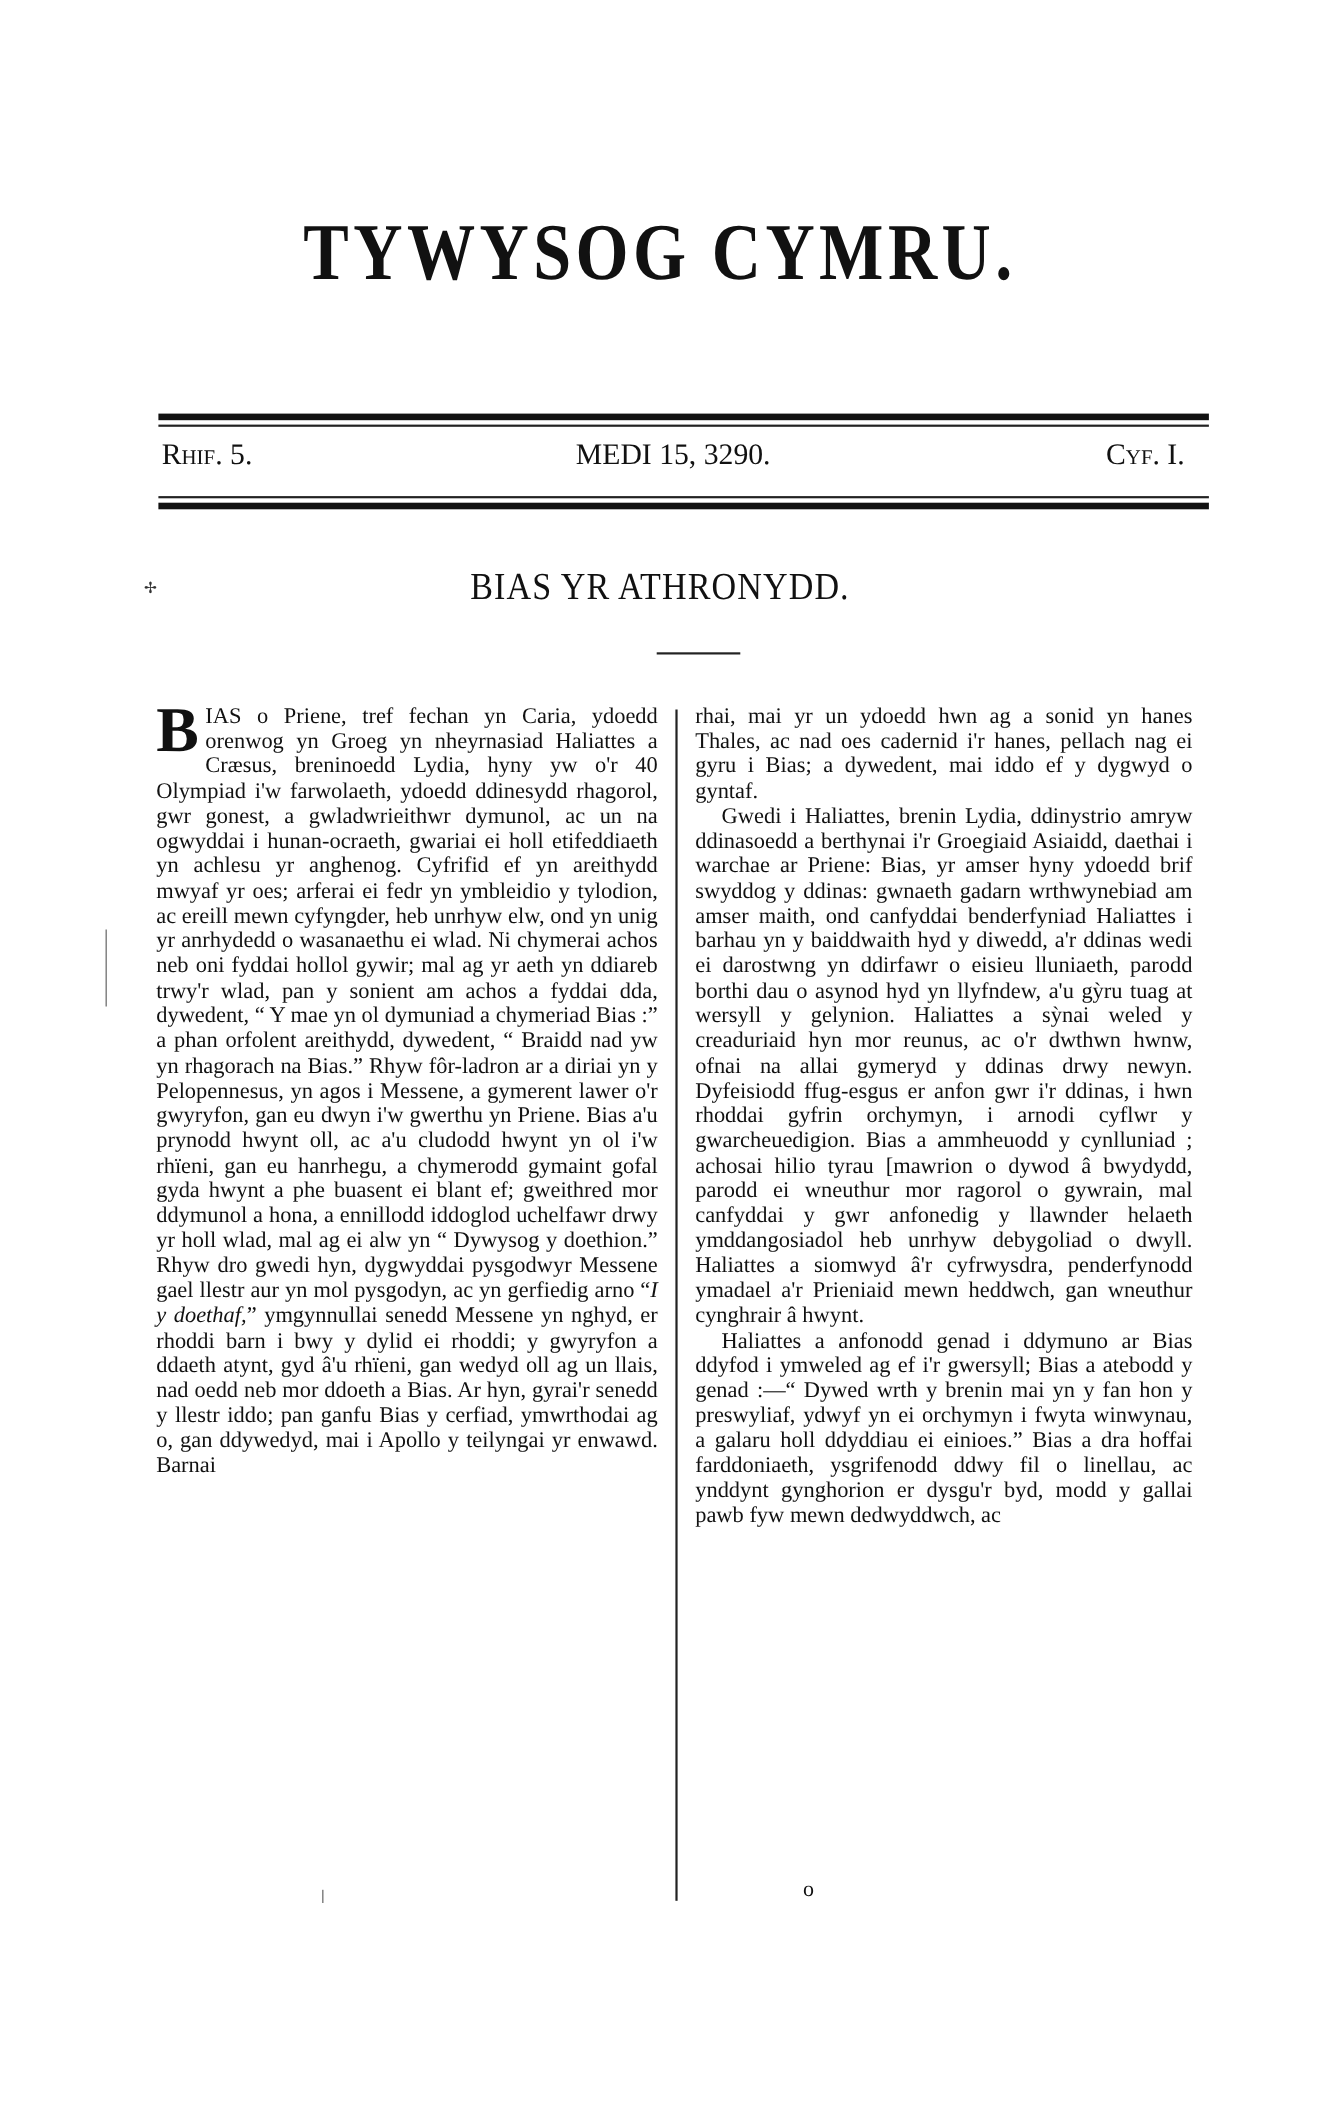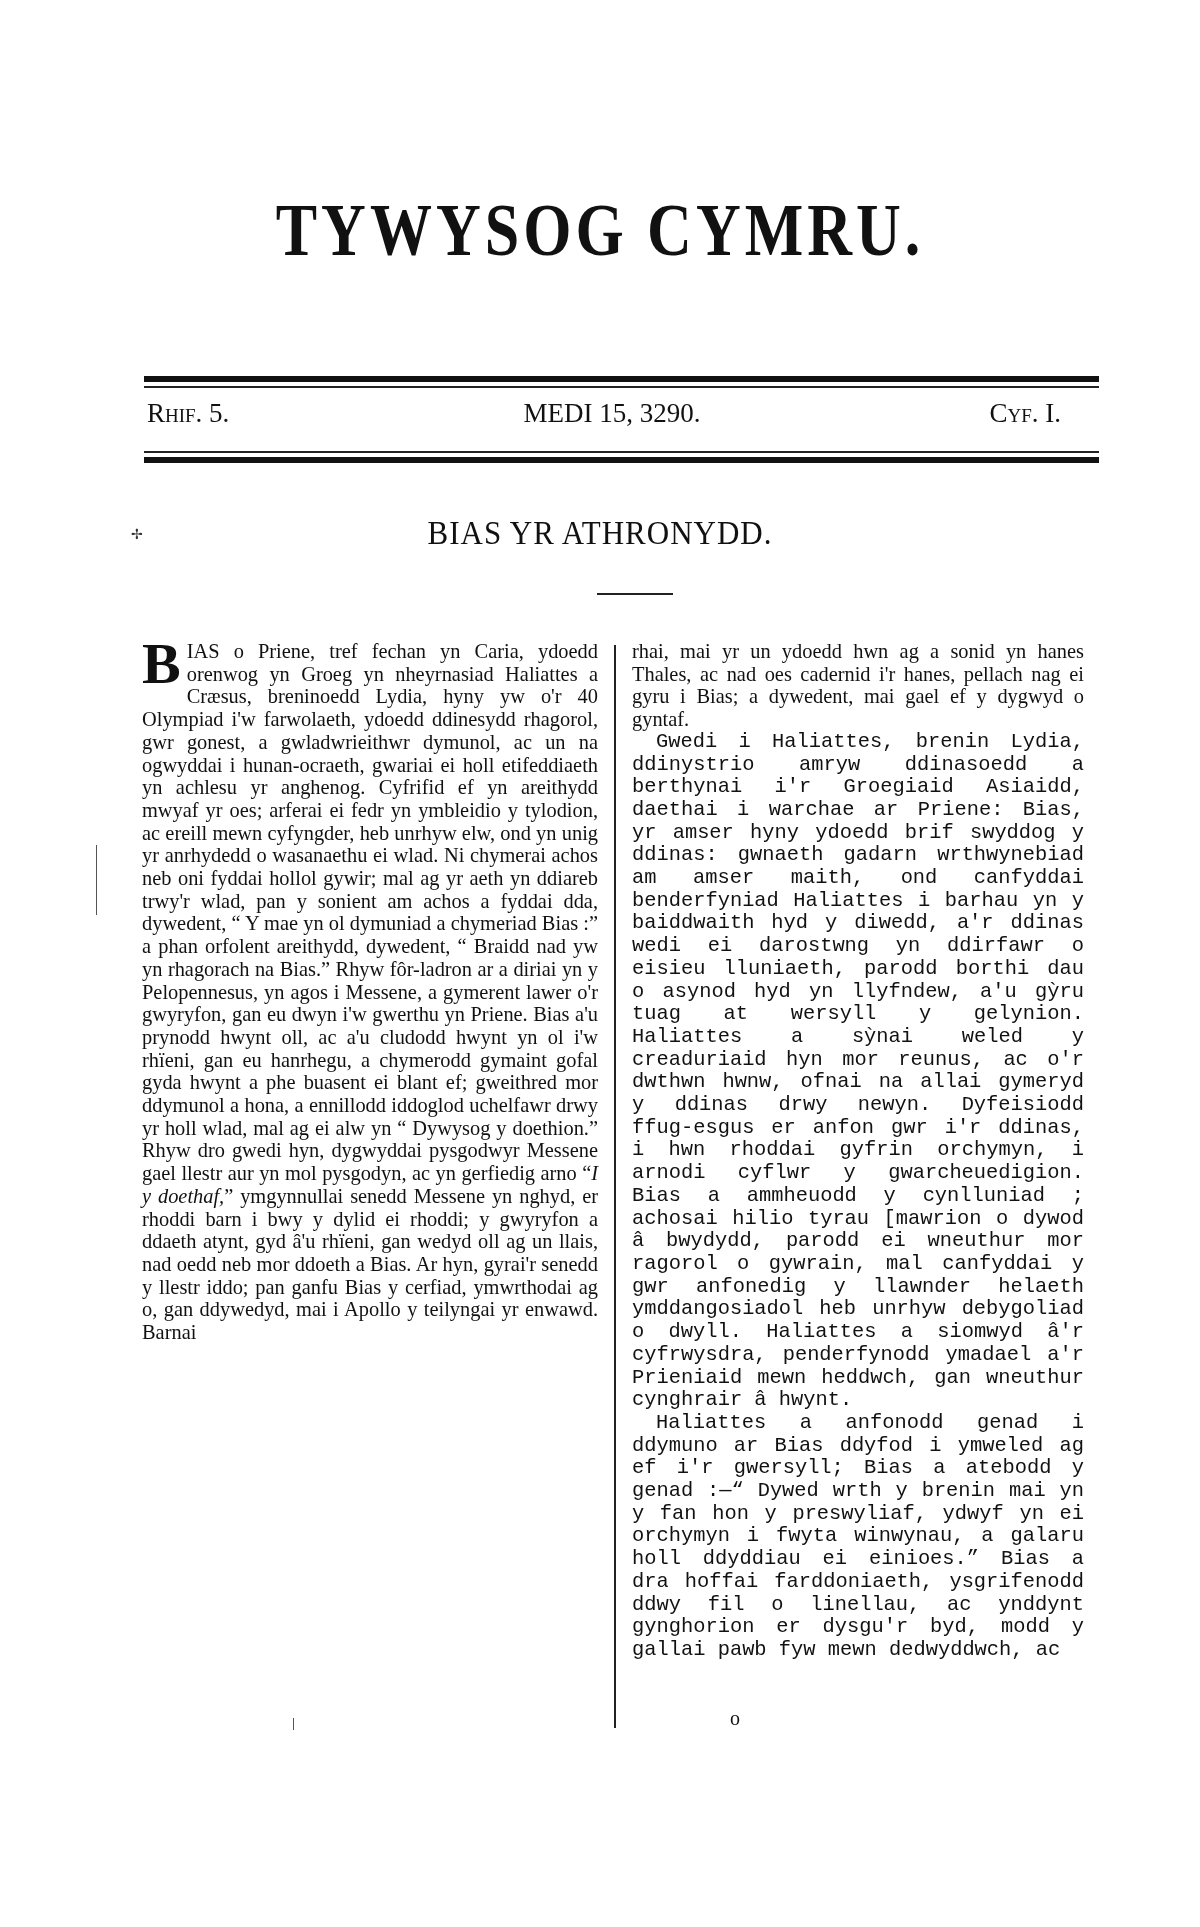--- a/index.html
+++ b/index.html
@@ -4,29 +4,29 @@
 <style>
   html, body { margin: 0; padding: 0; background: #ffffff; }
   body { width: 1200px; height: 1927px; position: relative; overflow: hidden; color: #111; font-family: "DejaVu Serif", "Liberation Serif", serif; }
   .masthead { position: absolute; top: 195px; left: 0; width: 1200px; text-align: center; font-family: "Liberation Serif", serif; font-weight: bold; font-size: 62px; letter-spacing: 4px; transform: scaleY(1.18); color: #111; }
   .rule-thick { position: absolute; left: 144px; width: 955px; height: 6px; background: #111; }
   .rule-thin { position: absolute; left: 144px; width: 955px; height: 2px; background: #222; }
   .issue-row { position: absolute; top: 398px; left: 147px; width: 930px; height: 40px; font-family: "Liberation Serif", serif; font-size: 27px; color: #111; }
   .issue-row span { position: absolute; top: 0; }
   .issue-num { left: 0; font-variant: small-caps; }
   .issue-date { left: 0; width: 930px; text-align: center; }
-  .issue-vol { right: 16px; font-variant: small-caps; }
+  .issue-vol { right: 0; font-variant: small-caps; }
   .article-title { position: absolute; top: 515px; left: 0; width: 1200px; text-align: center; font-family: "Liberation Serif", serif; font-size: 31px; letter-spacing: 1px; transform: scaleY(1.12); }
   .title-rule { position: absolute; top: 593px; left: 597px; width: 76px; height: 2px; background: #222; }
   .mark { position: absolute; top: 526px; left: 131px; font-size: 14px; color: #333; }
   .col { position: absolute; top: 640px; width: 456px; font-size: 20.4px; line-height: 22.7px; text-align: justify; font-family: "Liberation Serif", serif; }
   .col p { margin: 0; }
   .col-left { left: 142px; }
   .col-right { left: 632px; width: 452px; }
-  .col-right p.indent { text-indent: 24px; font-family: Liberation Mono, monospace; }
+  .col-right p.indent { text-indent: 24px; }
   .dropcap { float: left; font-size: 58px; line-height: 44px; margin: 2px 6px 0 0; font-weight: bold; font-family: "Liberation Serif", serif; }
   .divider { position: absolute; top: 645px; left: 614px; width: 2px; height: 1083px; background: #222; }
   .margin-mark { position: absolute; top: 845px; left: 96px; width: 1px; height: 70px; background: #555; }
   .sig { position: absolute; top: 1707px; left: 730px; font-size: 20px; font-family: "Liberation Serif", serif; }
   .stray { position: absolute; top: 1718px; left: 293px; width: 1px; height: 12px; background: #555; }
   em { font-style: italic; }
 </style>
 </head>
 <body>
 
@@ -52,19 +52,19 @@
 
 <div class="col col-left">
   <p>
     <span class="dropcap">B</span><span>IAS o Priene, tref fechan yn Caria, ydoedd orenwog yn Groeg yn nheyrnasiad Haliattes a Cræsus, breninoedd Lydia, hyny yw o'r 40 Olympiad i'w farwolaeth, ydoedd ddinesydd rhagorol, gwr gonest, a gwladwrieithwr dymunol, ac un na ogwyddai i hunan-ocraeth, gwariai ei holl etifeddiaeth yn achlesu yr anghenog. Cyfrifid ef yn areithydd mwyaf yr oes; arferai ei fedr yn ymbleidio y tylodion, ac ereill mewn cyfyngder, heb unrhyw elw, ond yn unig yr anrhydedd o wasanaethu ei wlad.  Ni chymerai achos neb oni fyddai hollol gywir; mal ag yr aeth yn ddiareb trwy'r wlad, pan y sonient am achos a fyddai dda, dywedent, “ Y mae yn ol dymuniad a chymeriad Bias :” a phan orfolent areithydd, dywedent, “ Braidd nad yw yn rhagorach na Bias.”  Rhyw fôr-ladron ar a diriai yn y Pelopennesus, yn agos i Messene, a gymerent lawer o'r gwyryfon, gan eu dwyn i'w gwerthu yn Priene.  Bias a'u prynodd hwynt oll, ac a'u cludodd hwynt yn ol i'w rhïeni, gan eu hanrhegu, a chymerodd gymaint gofal gyda hwynt a phe buasent ei blant ef; gweithred mor ddymunol a hona, a ennillodd iddoglod uchelfawr drwy yr holl wlad, mal ag ei alw yn “ Dywysog y doethion.”  Rhyw dro gwedi hyn, dygwyddai pysgodwyr Messene gael llestr aur yn mol pysgodyn, ac yn gerfiedig arno “</span><em>I y doethaf,</em><span>” ymgynnullai senedd Messene yn nghyd, er rhoddi barn i bwy y dylid ei rhoddi; y gwyryfon a ddaeth atynt, gyd â'u rhïeni, gan wedyd oll ag un llais, nad oedd neb mor ddoeth a Bias.  Ar hyn, gyrai'r senedd y llestr iddo; pan ganfu Bias y cerfiad, ymwrthodai ag o, gan ddywedyd, mai i Apollo y teilyngai yr enwawd.  Barnai</span>
   </p>
 </div>
 
 <div class="divider"></div>
 
 <div class="col col-right">
-  <p>rhai, mai yr un ydoedd hwn ag a sonid yn hanes Thales, ac nad oes cadernid i'r hanes, pellach nag ei gyru i Bias; a dywedent, mai gael ef y dygwyd o gyntaf.</p>
+  <p>rhai, mai yr un ydoedd hwn ag a sonid yn hanes Thales, ac nad oes cadernid i'r hanes, pellach nag ei gyru i Bias; a dywedent, mai iddo ef y dygwyd o gyntaf.</p>
   <p class="indent">Gwedi i Haliattes, brenin Lydia, ddinystrio amryw ddinasoedd a berthynai i'r Groegiaid Asiaidd, daethai i warchae ar Priene: Bias, yr amser hyny ydoedd brif swyddog y ddinas: gwnaeth gadarn wrthwynebiad am amser maith, ond canfyddai benderfyniad Haliattes i barhau yn y baiddwaith hyd y diwedd, a'r ddinas wedi ei darostwng yn ddirfawr o eisieu lluniaeth, parodd borthi dau o asynod hyd yn llyfndew, a'u gỳru tuag at wersyll y gelynion.  Haliattes a sỳnai weled y creaduriaid hyn mor reunus, ac o'r dwthwn hwnw, ofnai na allai gymeryd y ddinas drwy newyn.  Dyfeisiodd ffug-esgus er anfon gwr i'r ddinas, i hwn rhoddai gyfrin orchymyn, i arnodi cyflwr y gwarcheuedigion.  Bias a ammheuodd y cynlluniad ; achosai hilio tyrau [mawrion o dywod â bwydydd, parodd ei wneuthur mor ragorol o gywrain, mal canfyddai y gwr anfonedig y llawnder helaeth ymddangosiadol heb unrhyw debygoliad o dwyll.  Haliattes a siomwyd â'r cyfrwysdra, penderfynodd ymadael a'r Prieniaid mewn heddwch, gan wneuthur cynghrair â hwynt.</p>
   <p class="indent">Haliattes a anfonodd genad i ddymuno ar Bias ddyfod i ymweled ag ef i'r gwersyll; Bias a atebodd y genad :—“ Dywed wrth y brenin mai yn y fan hon y preswyliaf, ydwyf yn ei orchymyn i fwyta winwynau, a galaru holl ddyddiau ei einioes.”  Bias a dra hoffai farddoniaeth, ysgrifenodd ddwy fil o linellau, ac ynddynt gynghorion er dysgu'r byd, modd y gallai pawb fyw mewn dedwyddwch, ac</p>
 </div>
 
 <div class="sig">o</div>
 <div class="stray"></div>
 
 </body></html>

